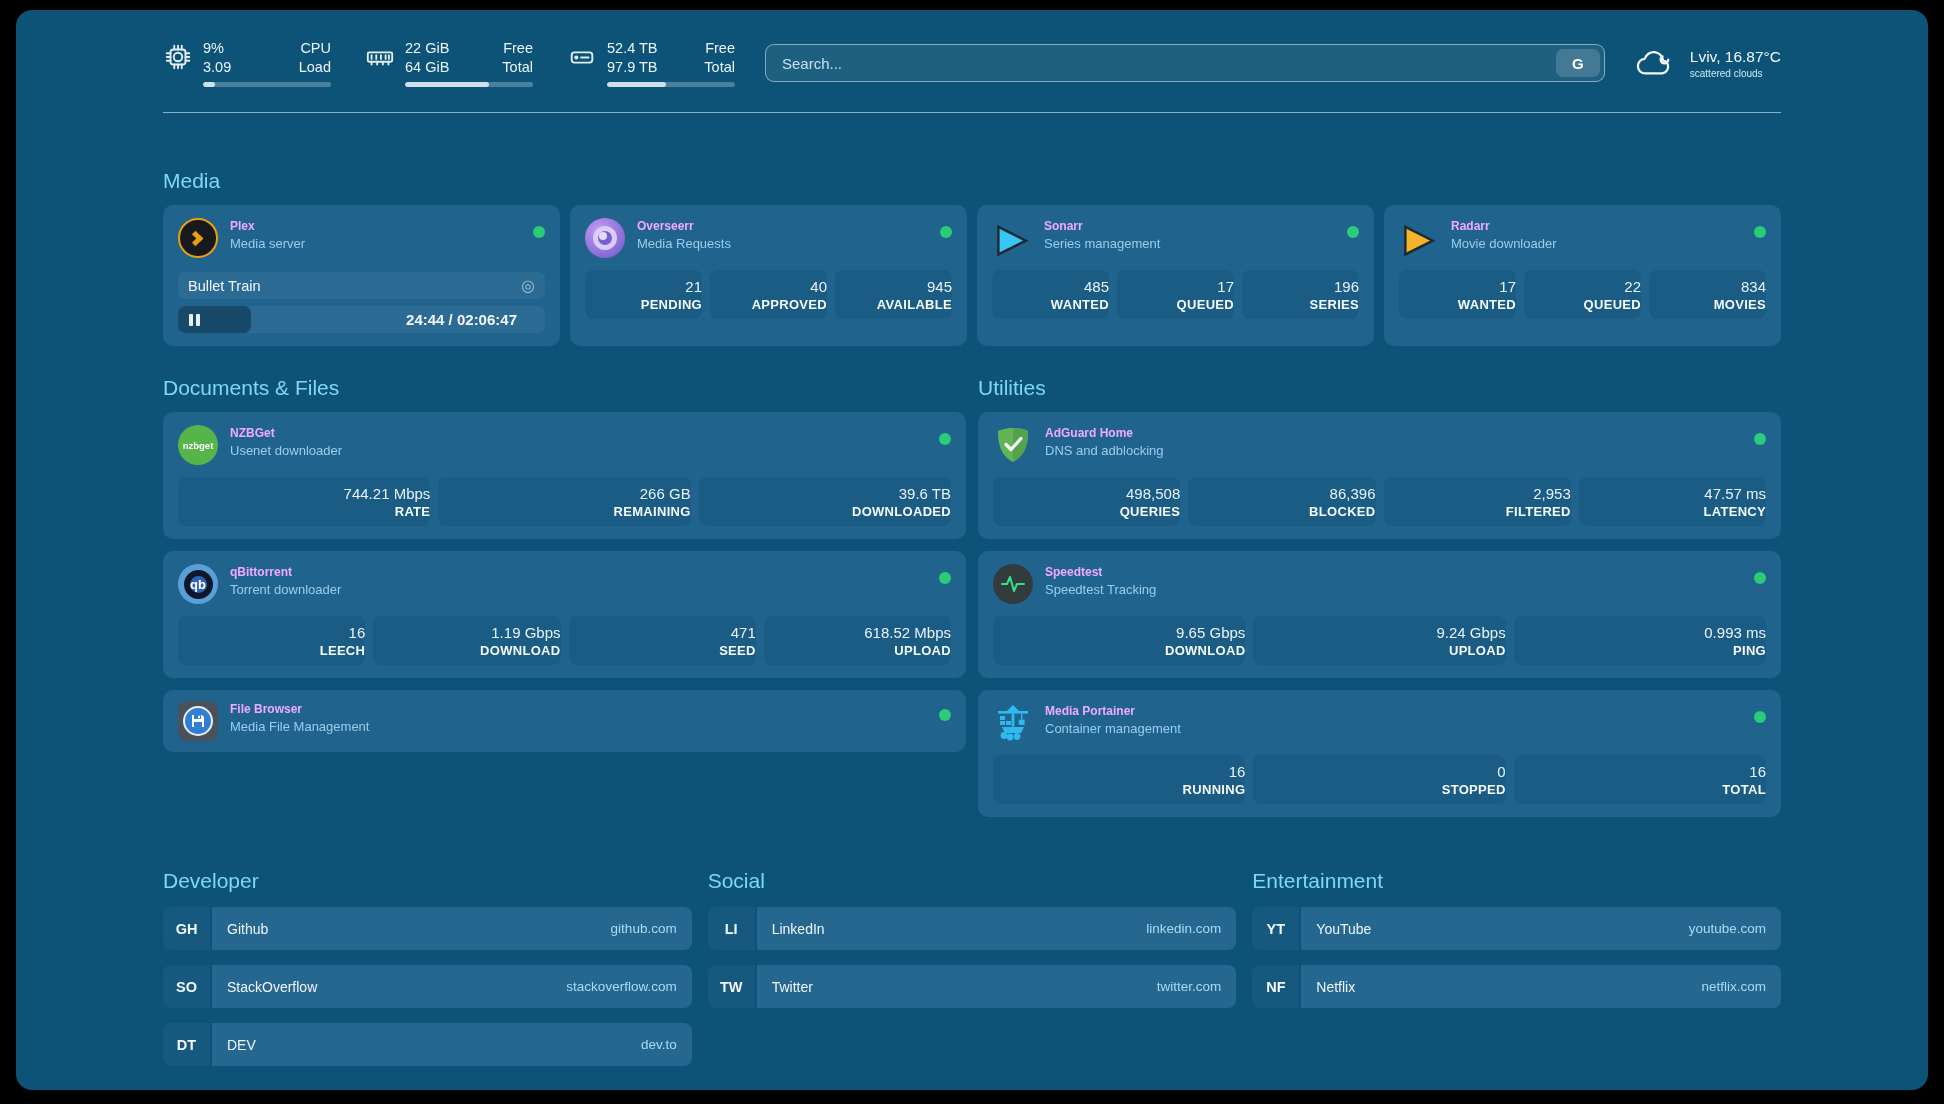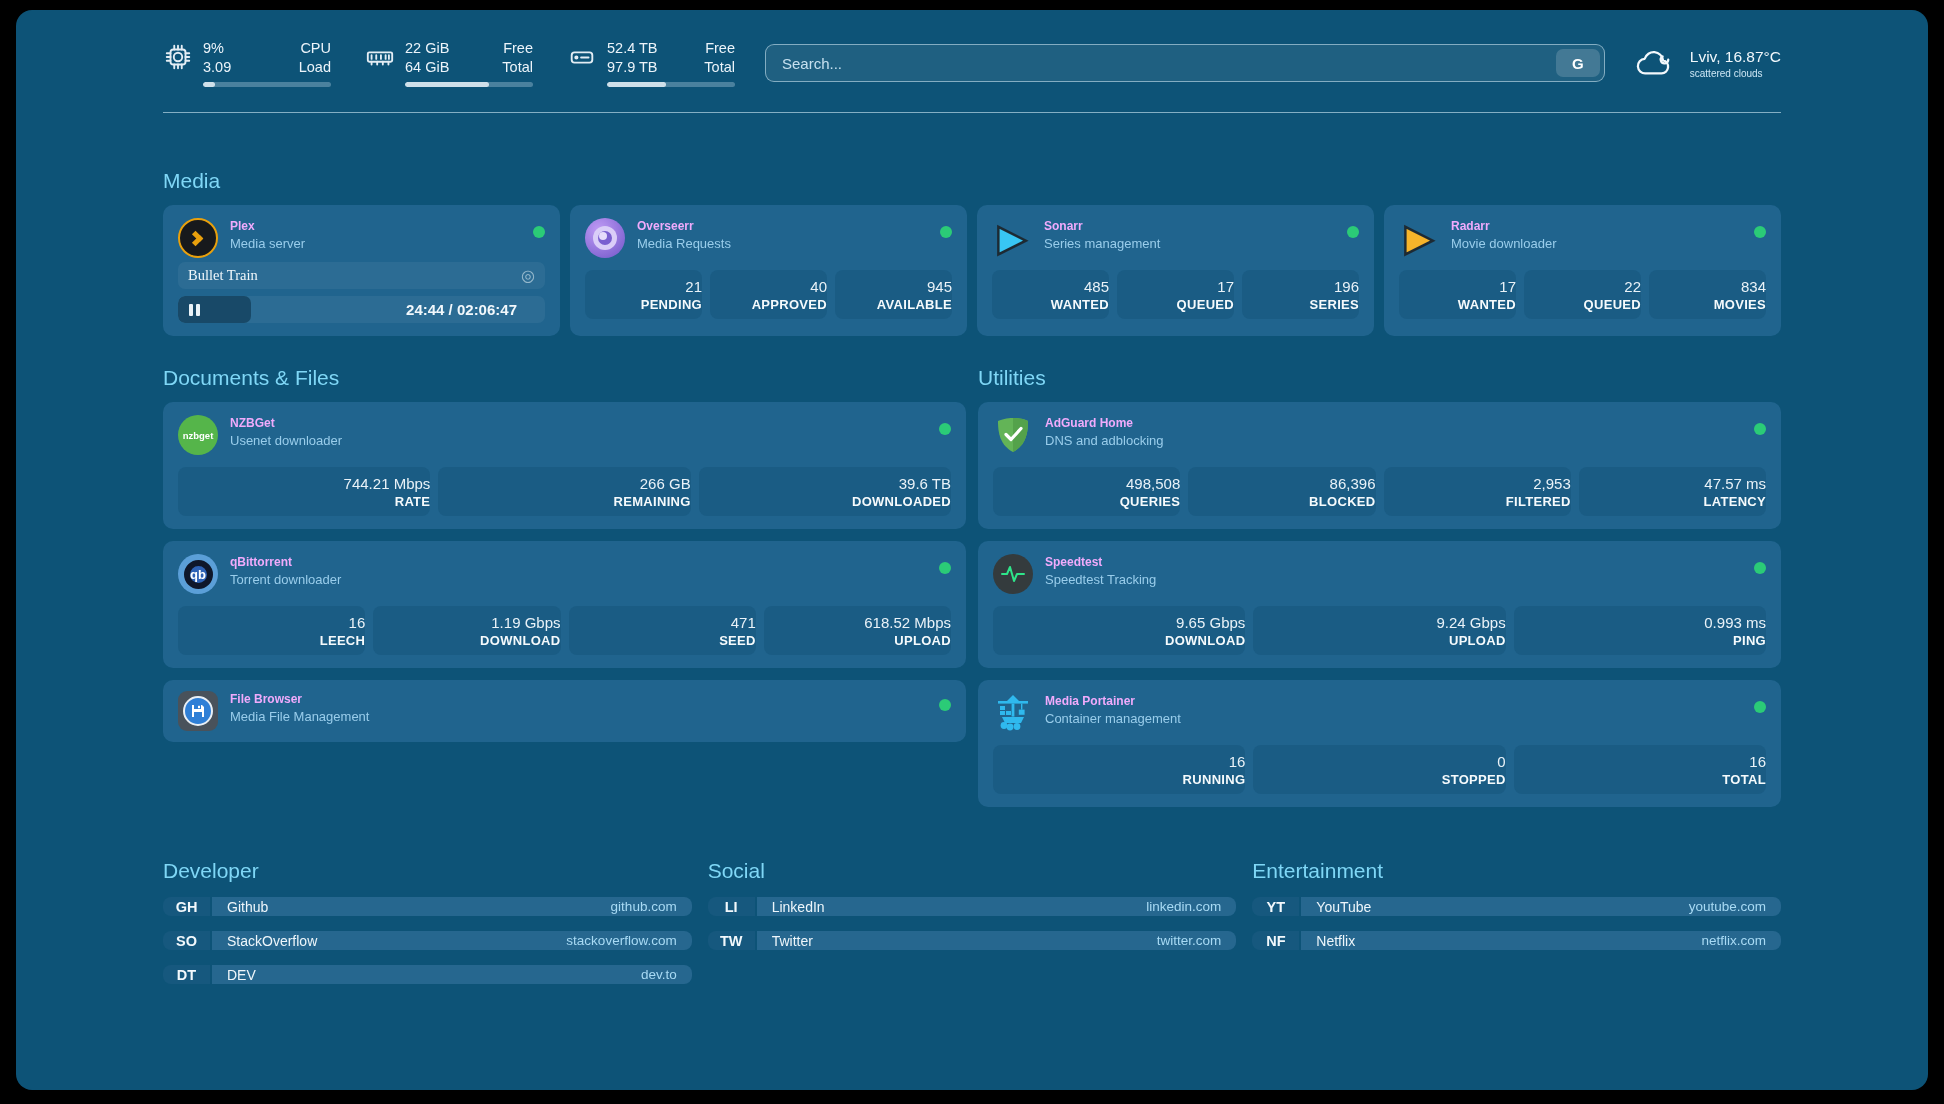--- a/index.html
+++ b/index.html
@@ -46,39 +46,39 @@
   .app-desc { font-size:13px; color:#99cdeb; margin-top:3px; }
   .status-dot { width:12px; height:12px; border-radius:50%; background:#2bcb77; margin-left:auto; margin-top:8px; flex:none; }
 
   .stats-row { display:flex; gap:8px; margin-top:12px; }
   .statbox { flex:1; background:#1a5c84; border-radius:8px; height:49px; display:flex; flex-direction:column;
     align-items:flex-end; justify-content:center; gap:2px; }
   .statbox .v { font-size:15px; color:#e9f2f8; }
   .statbox .l { font-size:13px; font-weight:700; color:#f5fafc; letter-spacing:.3px; }
 
   
-  .plex-row { margin-top:4px; height:27px; background:rgba(255,255,255,.055); border-radius:7px;
-    display:flex; align-items:center; padding:0 10px; color:#f0f7fb; font-size:14.5px;font-family:Liberation Serif, serif; }
+  .plex-row { margin-top:14px; height:27px; background:rgba(255,255,255,.055); border-radius:7px;
+    display:flex; align-items:center; padding:0 10px; color:#f0f7fb; font-size:14.5px; }
   .gear { margin-left:auto; color:rgba(235,245,250,.55); font-size:16px; cursor:pointer; }
   .gear::before { content:"◎"; }
   .player-row { margin-top:7px; height:27px; background:rgba(255,255,255,.055); border-radius:7px;
     position:relative; display:flex; align-items:center; overflow:hidden; }
   .player-fill { position:absolute; left:0; top:0; bottom:0; background:rgba(9,46,68,.55); border-radius:7px; }
   .pause { position:relative; margin-left:11px; display:flex; gap:3.5px; cursor:pointer; }
   .pause i { width:3.5px; height:12px; background:#eaf3f9; border-radius:1px; display:block; }
   .time { margin-left:auto; margin-right:28px; position:relative; font-size:15px; font-weight:600; color:#f2f8fc; }
 
   .two-col { display:grid; grid-template-columns:1fr 1fr; gap:12px; margin-top:30px; }
   .col-cards { display:flex; flex-direction:column; gap:12px; margin-top:12px; }
   .card.small { padding:11px 15px; }
 
   
   .bookmarks { display:grid; grid-template-columns:1fr 1fr 1fr; gap:16px; margin-top:52px; padding-bottom:30px; }
   .bm-rows { display:flex; flex-direction:column; gap:15px; margin-top:14px; }
-  .bm-row { display:flex; height:19px; gap:2px; cursor:pointer; }
+  .bm-row { display:flex; height:43px; gap:2px; cursor:pointer; }
   .bm-abbr { width:47px; background:#16587e; color:#f2f8fc; font-weight:700; font-size:14.5px;
     display:flex; align-items:center; justify-content:center; border-radius:8px 0 0 8px; flex:none; }
   .bm-main { flex:1; background:#26678f; display:flex; align-items:center; justify-content:space-between;
     padding:0 15px; border-radius:0 8px 8px 0; }
   .bm-name { font-size:14px; color:#eef6fb; }
   .bm-domain { font-size:13.5px; color:#a8daf4; }
 
   
   .icon-plex { background:#17191c; border:2.5px solid #e8a00d; border-radius:50%; }
   .icon-plex i { width:11px; height:11px; border-top:5px solid #e8a00d; border-right:5px solid #e8a00d;

